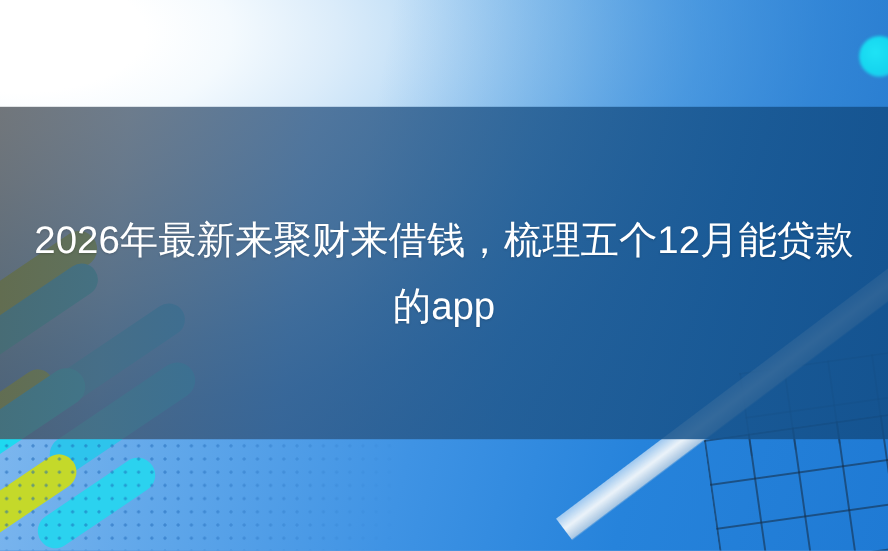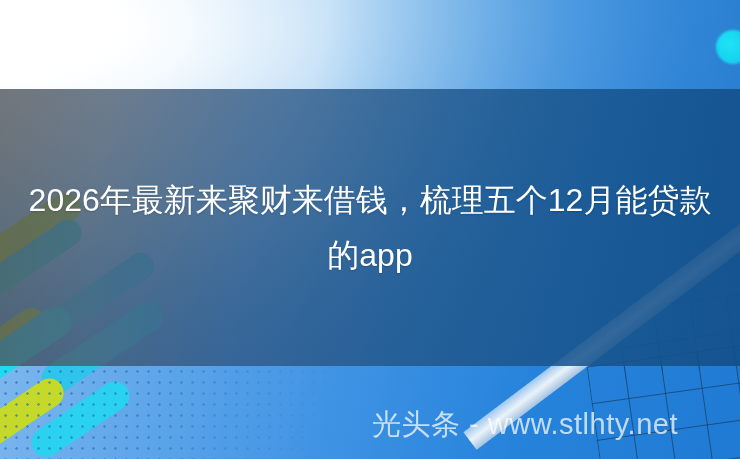--- a/index.html
+++ b/index.html
@@ -196,15 +196,14 @@
   <div class="mesh-upper"></div>
   <div class="mesh"></div>
   <div class="post"></div>
 
   <div class="overlay-band"></div>
 
   <div class="title-wrap">
     <h1 class="title">2026年最新来聚财来借钱，梳理五个12月能贷款的app</h1>
   </div>
 
-  <div class="watermark">光头条 - www.stlhty.net</div>
 
 </div>
 
 </body></html>

